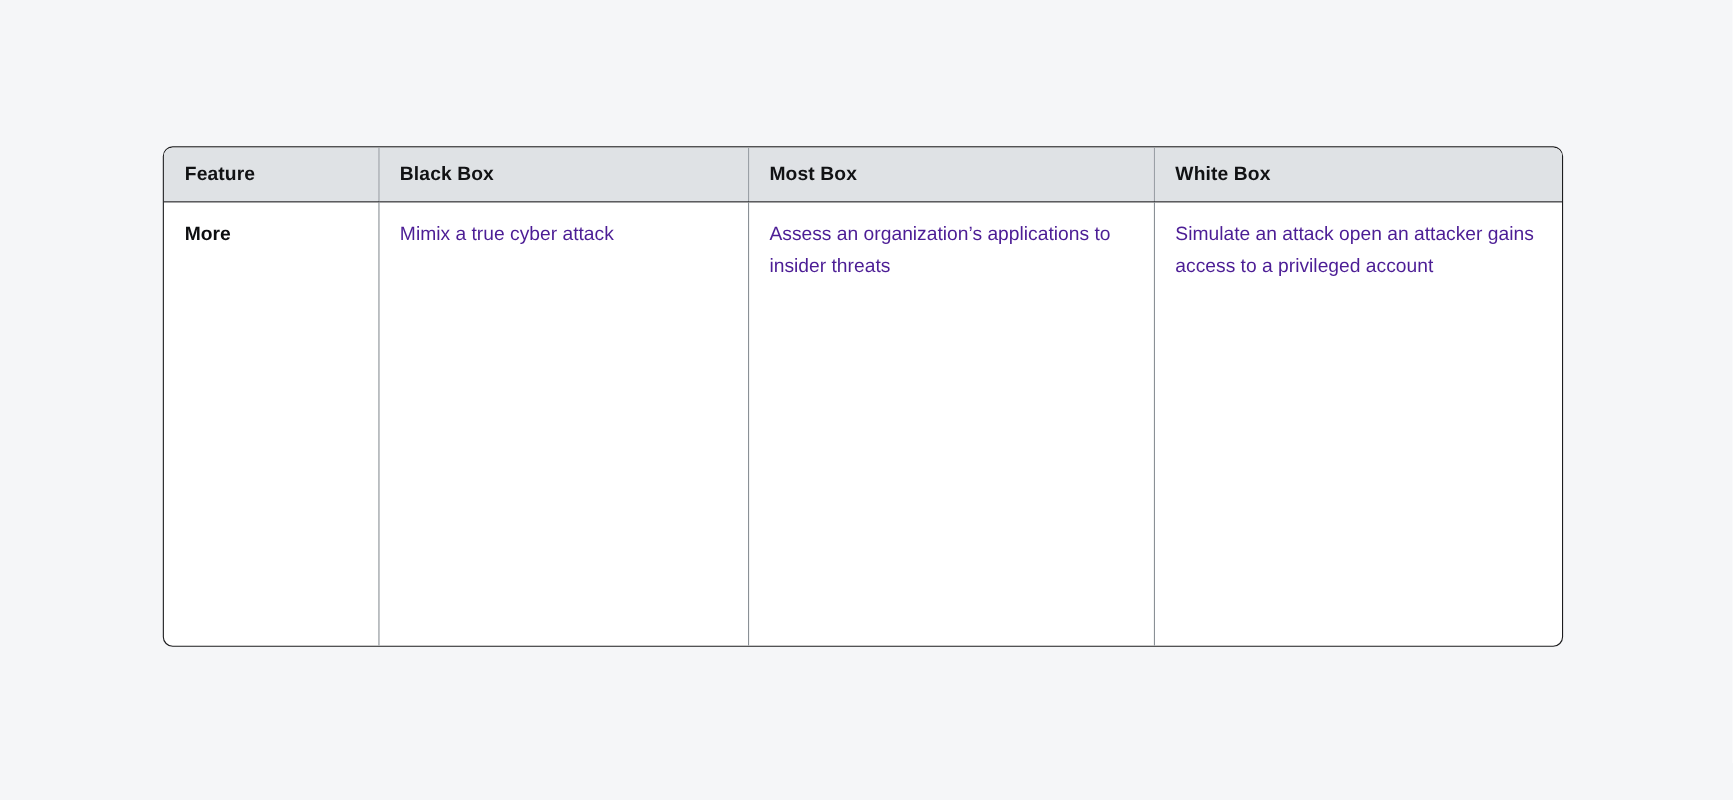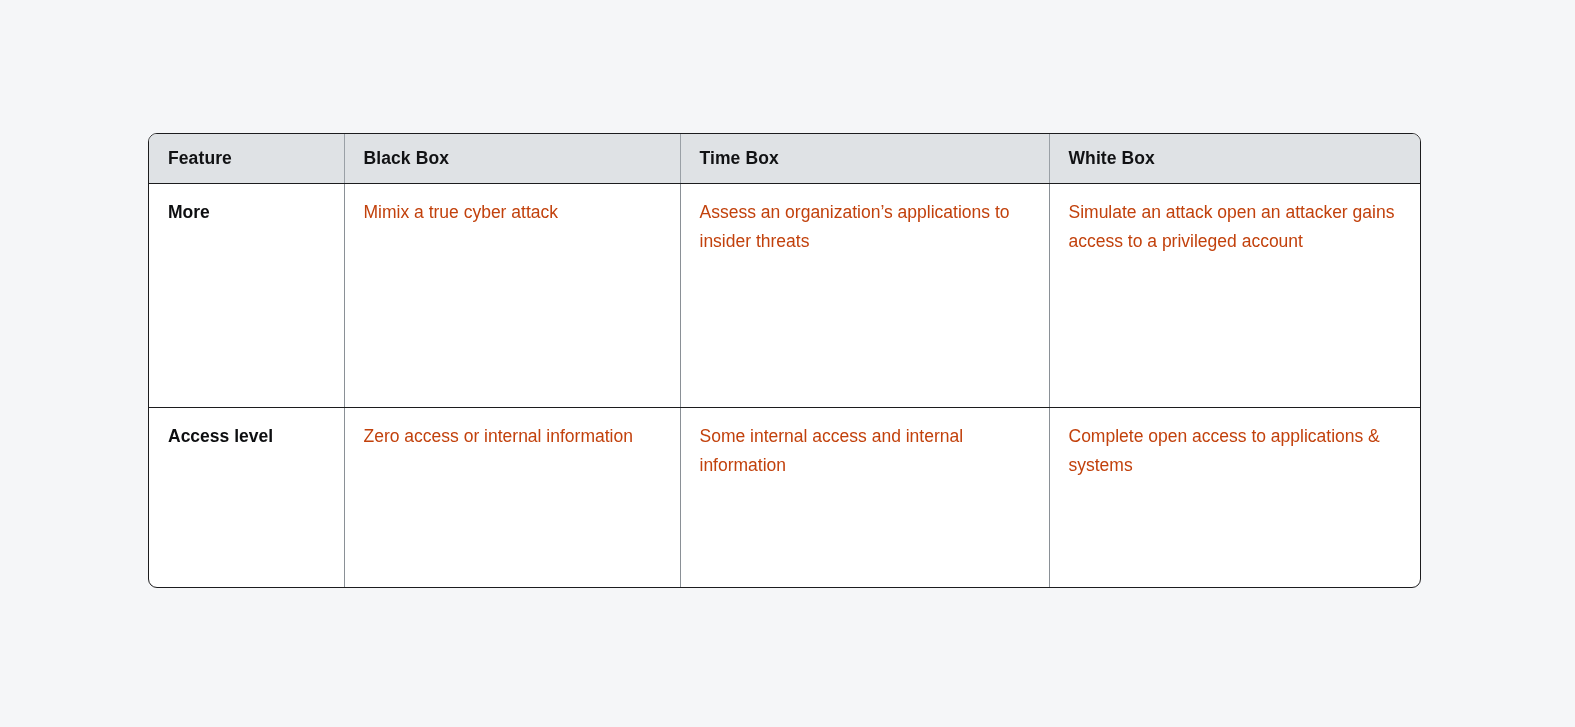--- a/index.html
+++ b/index.html
@@ -65,21 +65,21 @@
     white-space: nowrap;
   }
   .cmp-table thead th:last-child { border-right: none; }
 
   
   .cmp-table tbody td {
     vertical-align: top;
     padding: 14px 16px 14px 19px;
     font-size: 17.5px;
     line-height: 29px;
-    color: #c2410c;
+    color: #4c1d95;
     border-bottom: 1.3px solid #1c1c1e;
     border-right: 1.1px solid #8a9096;
     box-sizing: border-box;
     word-wrap: break-word;
   }
   .cmp-table tbody td:last-child  { border-right: none; }
   .cmp-table tbody tr:last-child td { border-bottom: none; }
 
   .cmp-table tbody td.feature-cell {
     font-weight: bold;
@@ -104,40 +104,34 @@
         <col class="c-feature">
         <col class="c-black">
         <col class="c-grey">
         <col class="c-white">
       </colgroup>
 
       <thead>
         <tr>
           <th>Feature</th>
           <th>Black Box</th>
-          <th>Time Box</th>
+          <th>Most Box</th>
           <th>White Box</th>
         </tr>
       </thead>
 
       <tbody>
 
         <tr class="row-goal">
           <td class="feature-cell">More</td>
           <td>Mimix a true cyber attack</td>
           <td>Assess an organization’s applications to insider threats</td>
           <td>Simulate an attack open an attacker gains access to a privileged account</td>
         </tr>
 
-        <tr class="row-access">
-          <td class="feature-cell">Access level</td>
-          <td>Zero access or internal information</td>
-          <td>Some internal access and internal information</td>
-          <td>Complete open access to applications &amp; systems</td>
-        </tr>
 
 
 
       </tbody>
     </table>
   </div>
 
 </div>
 
 </body></html>

